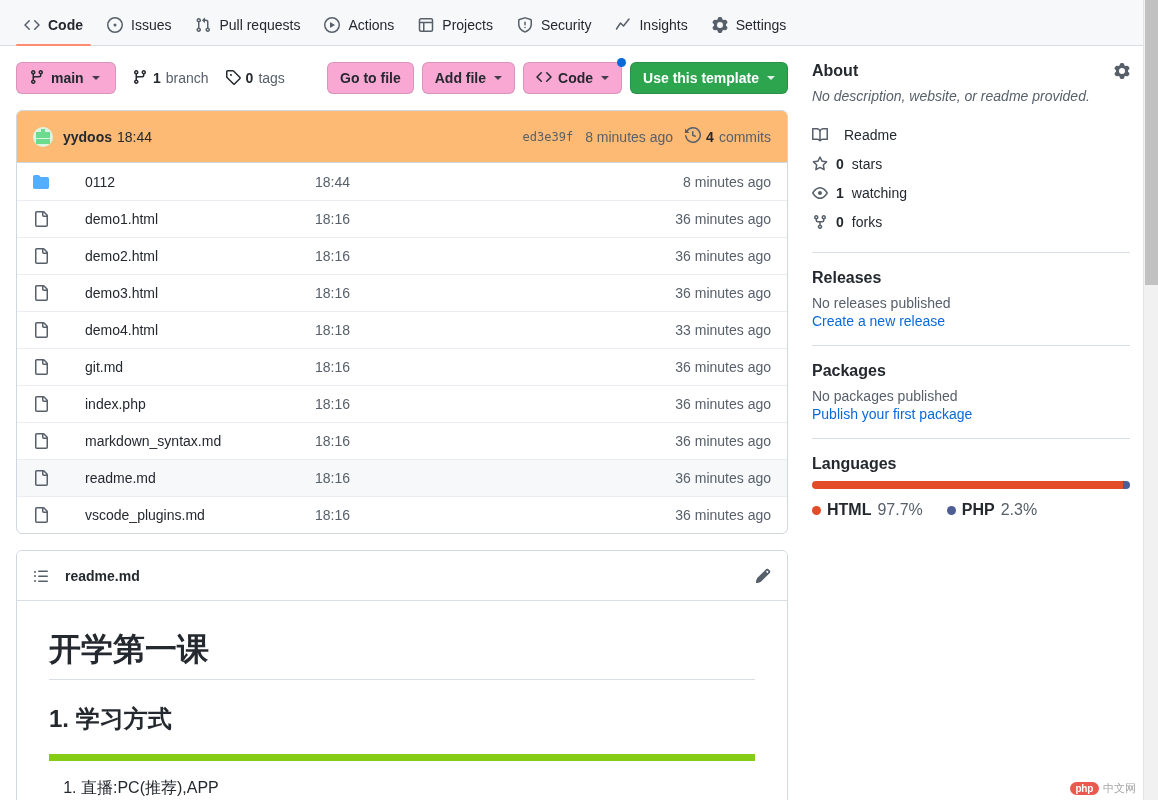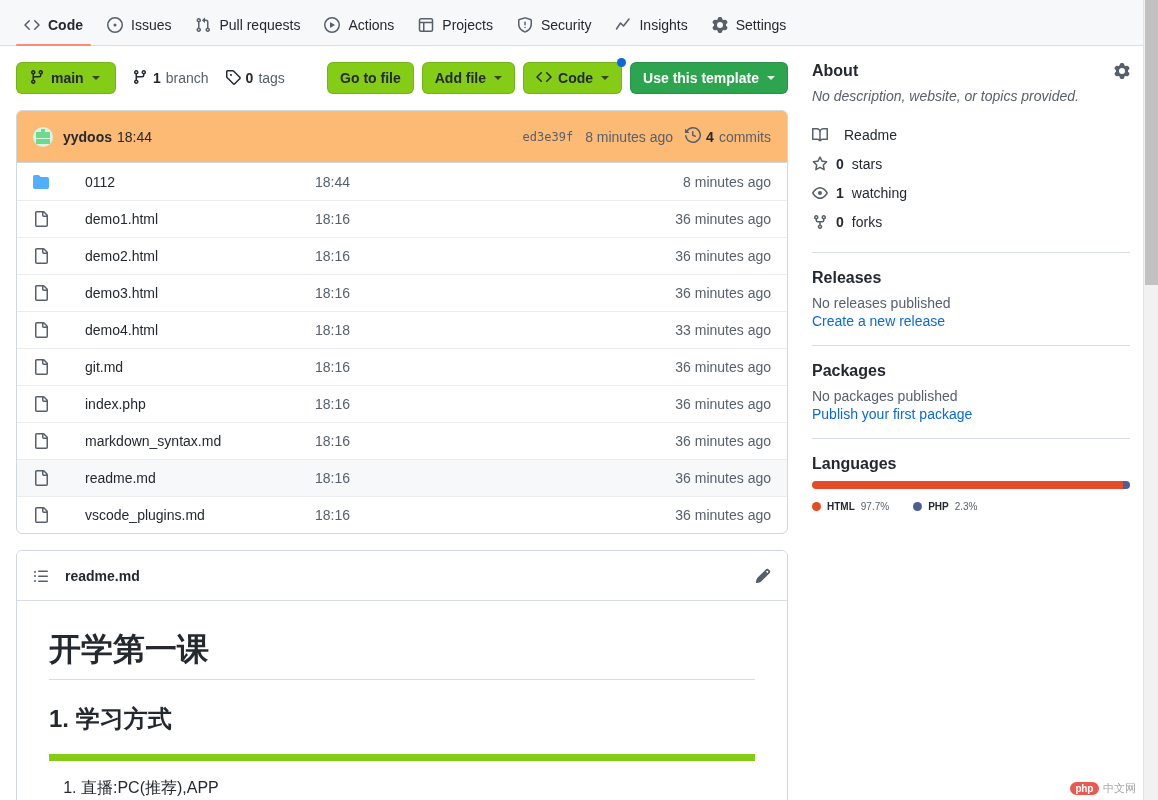--- a/index.html
+++ b/index.html
@@ -66,21 +66,21 @@
     margin-bottom: 16px;
   }
   .btn {
     display: inline-flex;
     align-items: center;
     gap: 6px;
     height: 32px;
     padding: 0 12px;
     border: 1px solid rgba(27,31,36,0.15);
     border-radius: 6px;
-    background: #84cc16;
+    background: #f9a8d4;
     font-size: 14px;
     font-weight: 600;
     color: #24292f;
     cursor: pointer;
     white-space: nowrap;
   }
   .btn.green {
     background: #2da44e;
     border-color: rgba(27,31,36,0.15);
     color: #ffffff;
@@ -277,21 +277,21 @@
     border-radius: 6px;
     overflow: hidden;
     margin: 8px 0 12px 0;
     background: #eaeef2;
   }
   .lang-legend { display: flex; gap: 24px; align-items: center; }
   .lang-item {
     display: flex;
     align-items: center;
     gap: 6px;
-    font-size: 10px;
+    font-size: 16px;
     cursor: pointer;
   }
   .lang-dot { width: 9px; height: 9px; border-radius: 50%; flex: none; }
   .lang-item .lname { font-weight: 600; color: #24292f; }
   .lang-item .lpct { color: #57606a; }
 
   
   .scrollbar {
     position: absolute;
     top: 0; right: 0;
@@ -633,21 +633,21 @@
 
     <div class="side-section">
       <div class="side-head">
         <span>About</span>
         <span class="gear">
           <svg width="16" height="16" viewBox="0 0 16 16" fill="currentColor">
               <path d="M8 0a8.2 8.2 0 0 1 .701.031C9.444.095 9.99.645 10.16 1.29l.288 1.107c.018.066.079.158.212.224.231.114.454.243.668.386.123.082.233.09.299.071l1.103-.303c.644-.176 1.392.021 1.82.63.27.385.506.792.704 1.218.315.675.111 1.422-.364 1.891l-.814.806c-.049.048-.098.147-.088.294.016.257.016.515 0 .772-.01.147.039.246.088.294l.814.806c.475.469.679 1.216.364 1.891a7.977 7.977 0 0 1-.704 1.217c-.428.61-1.176.807-1.82.63l-1.103-.303c-.066-.019-.176-.011-.299.071a4.909 4.909 0 0 1-.668.386c-.133.066-.194.158-.212.224l-.288 1.107c-.17.645-.716 1.195-1.459 1.259a8.006 8.006 0 0 1-1.402 0c-.743-.064-1.289-.614-1.459-1.259l-.288-1.107c-.018-.066-.079-.158-.212-.224a4.904 4.904 0 0 1-.668-.386c-.123-.082-.233-.09-.299-.071l-1.103.303c-.644.177-1.392-.02-1.82-.63a8.12 8.12 0 0 1-.704-1.217c-.315-.675-.111-1.422.363-1.891l.815-.806c.05-.048.098-.147.088-.294a6.214 6.214 0 0 1 0-.772c.01-.147-.038-.246-.088-.294l-.815-.806C.635 6.045.431 5.298.746 4.623a7.92 7.92 0 0 1 .704-1.217c.428-.61 1.176-.807 1.82-.63l1.103.302c.066.019.176.011.299-.071.214-.143.437-.272.668-.386.133-.066.194-.158.212-.224L5.84 1.29C6.01.645 6.556.095 7.299.03 7.53.01 7.764 0 8 0Zm0 5a3 3 0 1 0 0 6 3 3 0 0 0 0-6Z"></path>
             </svg>
         </span>
       </div>
-      <div class="no-desc">No description, website, or topics provided.</div>
+      <div class="no-desc">No description, website, or readme provided.</div>
 
       <div class="side-link">
         <span class="sicon">
           <svg width="16" height="16" viewBox="0 0 16 16" fill="currentColor">
               <path d="M0 1.75A.75.75 0 0 1 .75 1h4.253c1.227 0 2.317.59 3 1.501A3.743 3.743 0 0 1 11.006 1h4.245a.75.75 0 0 1 .75.75v10.5a.75.75 0 0 1-.75.75h-4.507a2.25 2.25 0 0 0-1.591.659l-.622.621a.75.75 0 0 1-1.06 0l-.622-.621A2.25 2.25 0 0 0 5.258 13H.75a.75.75 0 0 1-.75-.75Zm7.251 10.324.004-5.073-.002-2.253A2.25 2.25 0 0 0 5.003 2.5H1.5v9h3.757a3.75 3.75 0 0 1 1.994.574ZM8.755 4.75l-.004 7.322a3.752 3.752 0 0 1 1.992-.572H14.5v-9h-3.495a2.25 2.25 0 0 0-2.25 2.25Z"></path>
             </svg>
         </span>
         <b></b>
         <span>Readme</span>
       </div>

